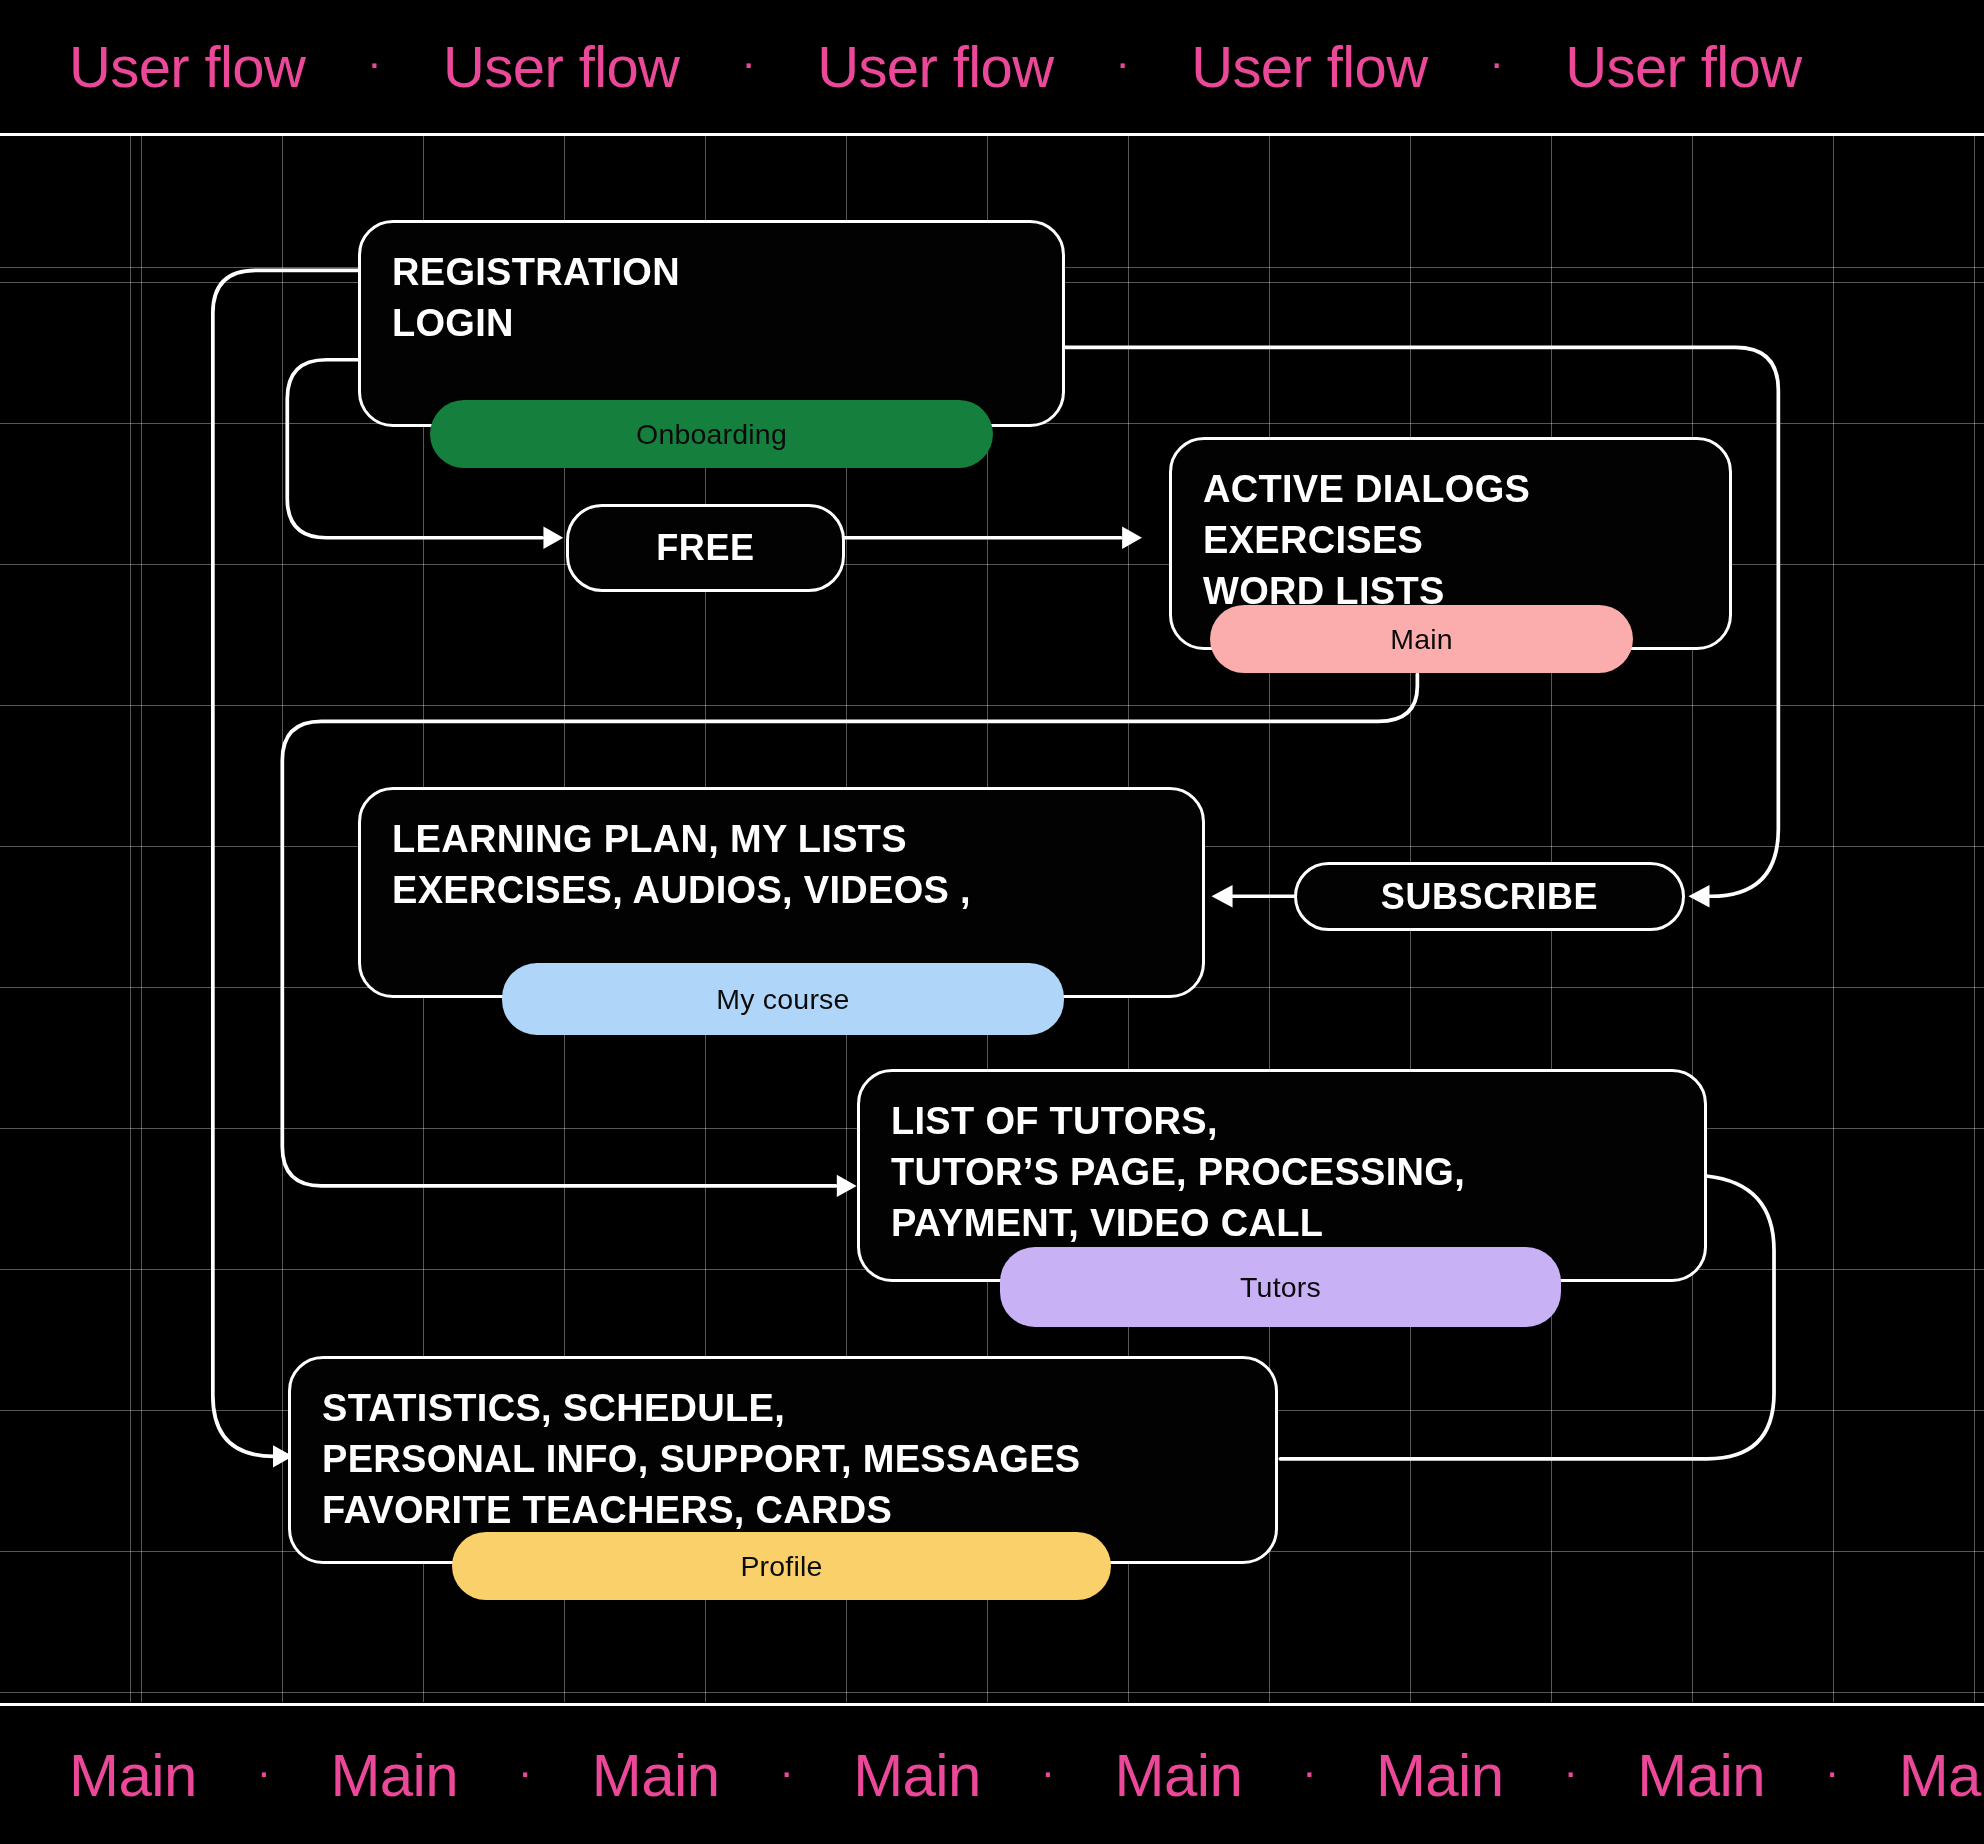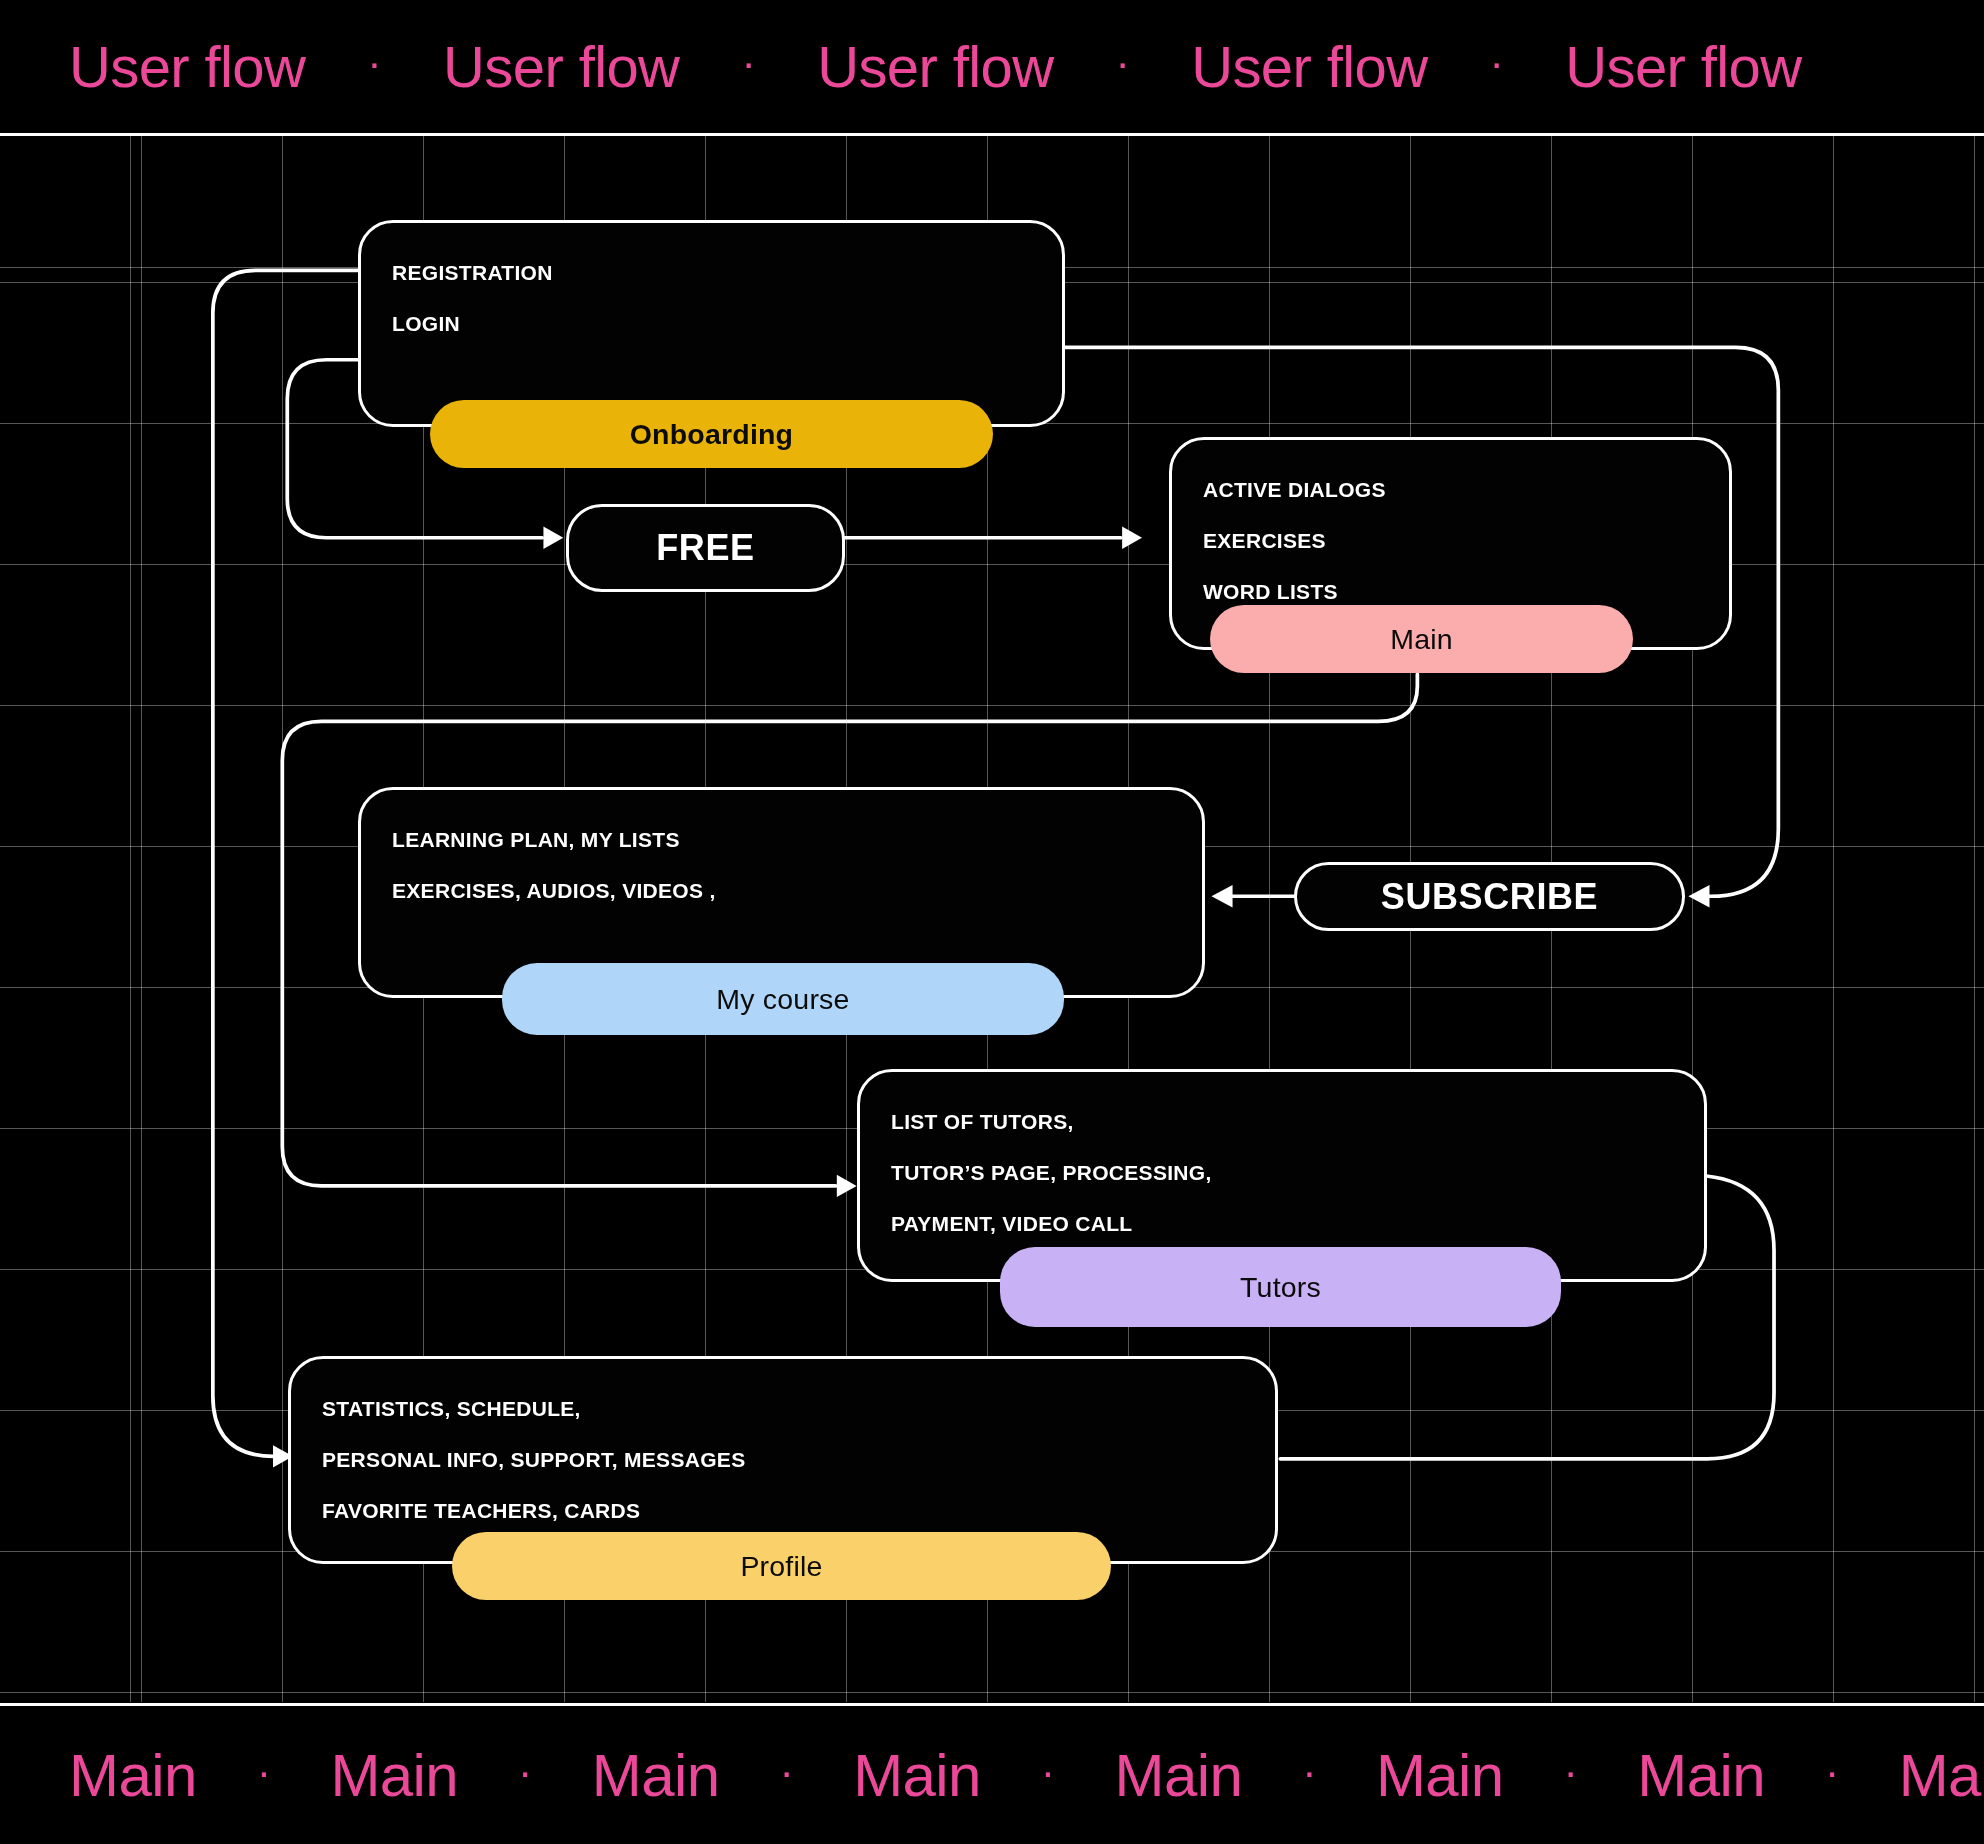--- a/index.html
+++ b/index.html
@@ -29,21 +29,21 @@
   svg.wires{position:absolute;left:0;top:0;z-index:1;}
   svg.wires path.wire{stroke:#fff;stroke-width:6;fill:none;stroke-linecap:round;}
   svg.wires path.head{fill:#fff;stroke:none;}
   
   .node{
     position:absolute;background:#020202;border:3.7px solid #fff;border-radius:35px;
     box-sizing:border-box;z-index:2;color:#fff;
   }
   .node .lines{padding:23.6px 25px 0 31px;}
   .node .lines div{
-    font-size:21px;line-height:51px;font-weight:bold;letter-spacing:0.3px;
+    font-size:38px;line-height:51px;font-weight:bold;letter-spacing:0.3px;
   }
   
   .badge{
     position:absolute;border-radius:35px;z-index:3;display:flex;align-items:center;justify-content:center;
     color:#0b0b0b;font-size:28.5px;letter-spacing:0.2px;
   }
   
   .pill{
     position:absolute;background:#020202;border:3.7px solid #fff;border-radius:36px;z-index:2;
     display:flex;align-items:center;justify-content:center;color:#fff;
@@ -130,21 +130,21 @@
     </div>
 </div>
 <div class="node" id="node-profile">
   <div class="lines">
       <div>STATISTICS, SCHEDULE,</div>
       <div>PERSONAL INFO, SUPPORT, MESSAGES</div>
       <div>FAVORITE TEACHERS, CARDS</div>
     </div>
 </div>
 
-<div class="badge" id="badge-onboarding" style="background-color: #eab308; font-weight: bold;">
+<div class="badge" id="badge-onboarding" style="background-color: #15803d;">
   <span>Onboarding</span>
 </div>
 <div class="badge" id="badge-main" style="background-color: rgb(251, 172, 172);">
   <span>Main</span>
 </div>
 <div class="badge" id="badge-mycourse" style="background-color: rgb(175, 214, 248);">
   <span>My course</span>
 </div>
 <div class="badge" id="badge-tutors" style="background-color: rgb(200, 177, 244);">
   <span>Tutors</span>

